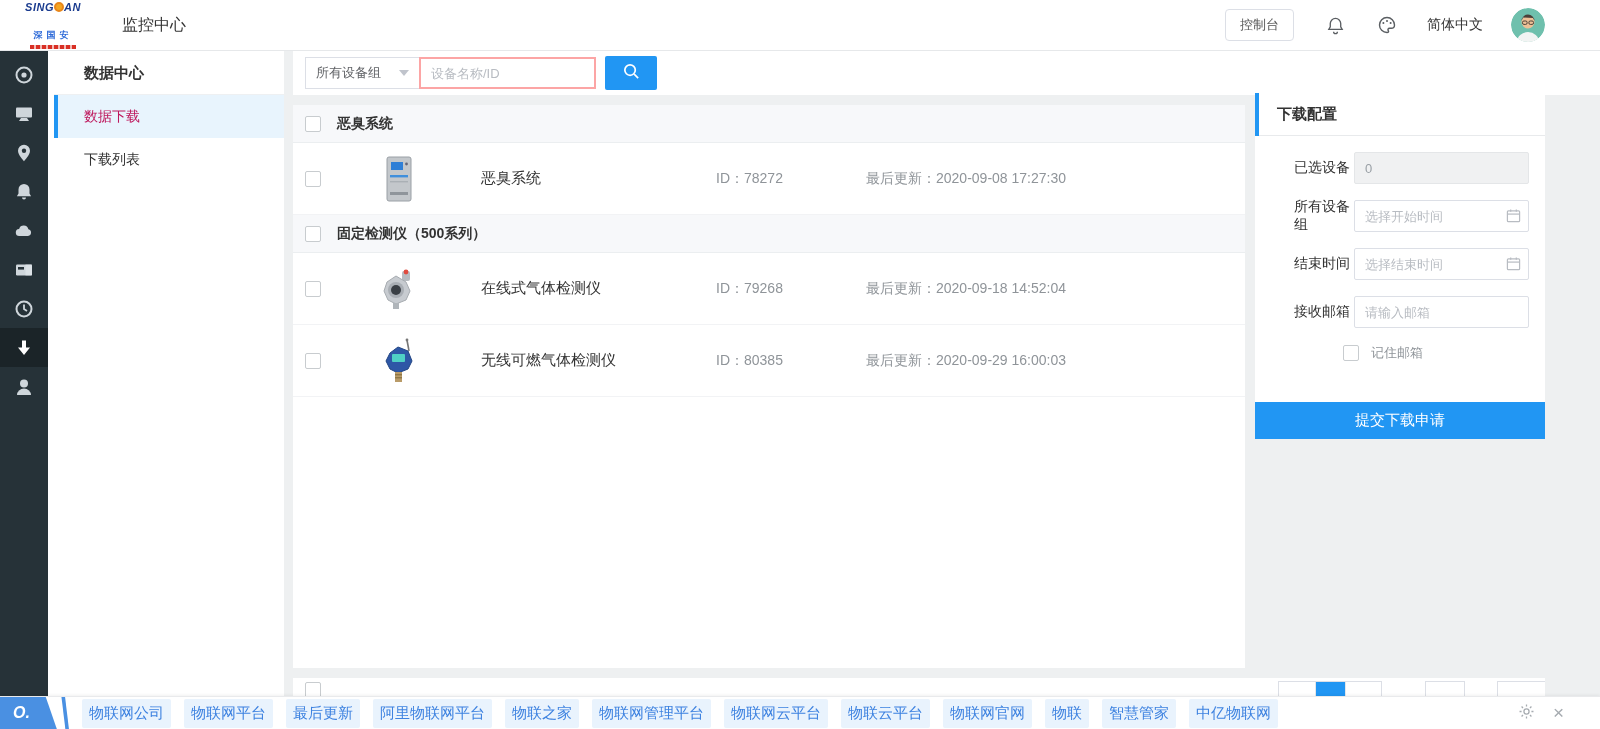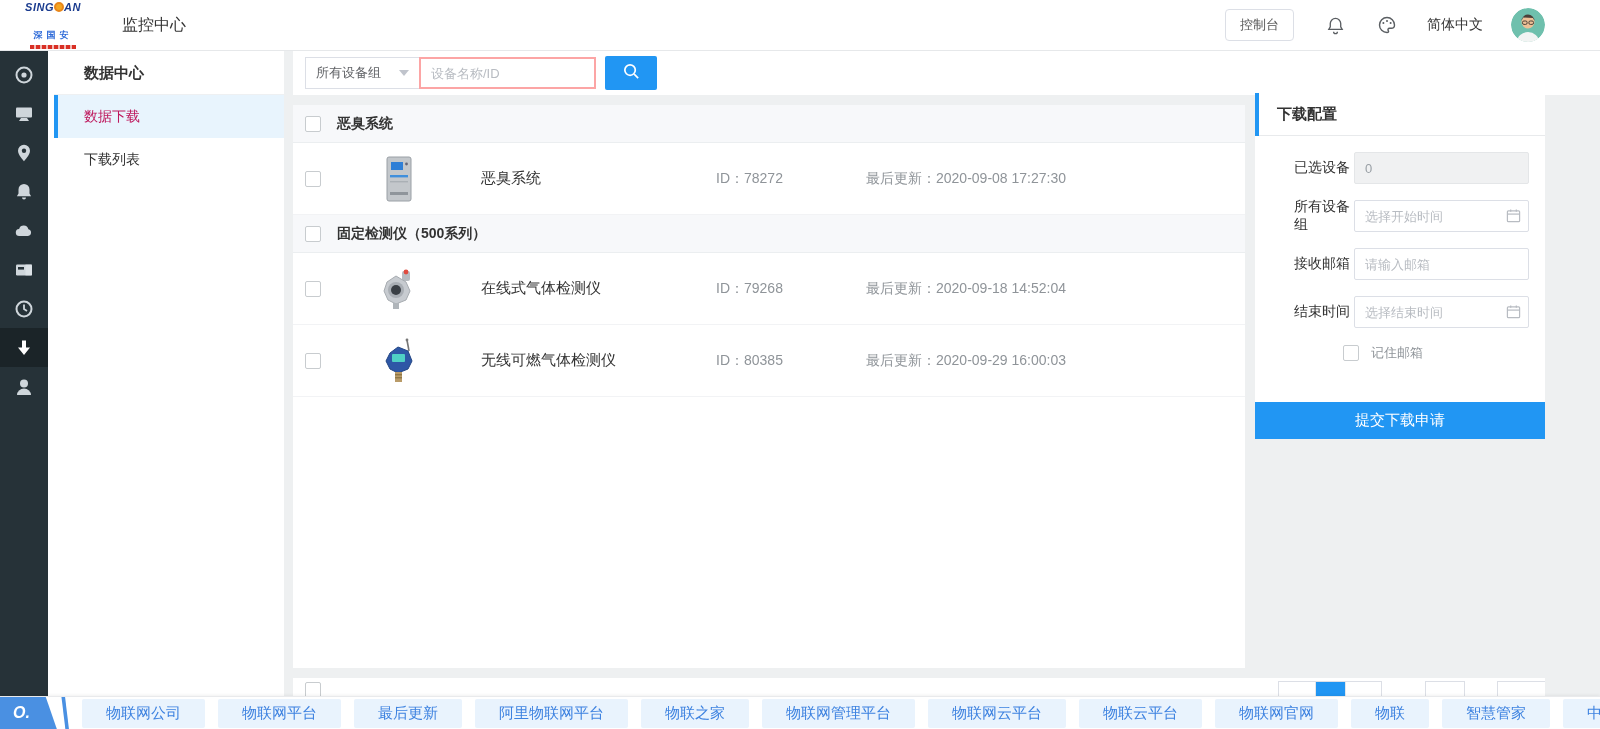--- a/index.html
+++ b/index.html
@@ -77,21 +77,21 @@
   .bs-box1 { position:absolute; left:1132px; top:3px; width:40px; height:28px; border:1px solid #dcdfe6; background:#fff; }
   .bs-box2 { position:absolute; left:1204px; top:3px; width:58px; height:28px; border:1px solid #dcdfe6; background:#fff; }
 
   
   .footer { position:absolute; left:0; top:696px; width:1600px; height:33px; background:#fff; border-top:1px solid #e9eaec; z-index:40; display:flex; align-items:center; box-shadow:0 -1px 3px rgba(0,0,0,.06); }
   .f-logo { position:relative; width:70px; height:33px; flex:0 0 70px; }
   .f-logo .shape { position:absolute; left:0; top:0; width:60px; height:33px; background:#4a90e2; clip-path:polygon(0 0,76% 0,95% 100%,0 100%); display:flex; align-items:center; }
   .f-logo .slash { position:absolute; left:49px; top:0; width:20px; height:33px; background:#4a90e2; clip-path:polygon(62% 0,80% 0,100% 100%,82% 100%); }
   .f-logo-text { padding-left:13px; color:#fff; font-weight:900; font-style:italic; font-size:16px; }
   .f-links { display:flex; align-items:center; margin-left:12px; }
-  .chip { background:#e9f3fd; color:#3d82e0; font-size:15px; padding:5px 24px; margin-right:13px; border-radius:2px; cursor:pointer; white-space:nowrap; }
+  .chip { background:#e9f3fd; color:#3d82e0; font-size:15px; padding:5px 7px; margin-right:13px; border-radius:2px; cursor:pointer; white-space:nowrap; }
   .f-right { margin-left:auto; display:flex; align-items:center; padding-right:36px; }
   .f-close { margin-left:18px; color:#a6abb0; font-size:19px; line-height:16px; cursor:pointer; }
 </style>
 </head>
 <body>
 
 <div class="header">
   <div class="logo-block">
     <div class="brand">SING<span class="o-dot"></span>AN</div>
     <div class="brand-cn">深国安</div>
@@ -288,38 +288,38 @@
           <rect x="1.5" y="3" width="13" height="11.5" rx="1"></rect>
           <line x1="1.5" y1="6.5" x2="14.5" y2="6.5"></line>
           <line x1="5" y1="1.5" x2="5" y2="4"></line>
             <line x1="11" y1="1.5" x2="11" y2="4"></line>
         </svg>
       </span>
     </span>
   </div>
 
   <div class="cp-row">
-    <span class="cp-label">接收邮箱</span>
-    <span class="cp-input-wrap">
-      <input class="cp-input" style="padding-right: 10px;" placeholder="请输入邮箱">
-    </span>
-  </div>
-
-  <div class="cp-row">
     <span class="cp-label">结束时间</span>
     <span class="cp-input-wrap">
       <input class="cp-input" placeholder="选择结束时间" style="">
       <span class="cal-icon">
         <svg width="15" height="15" viewBox="0 0 16 16" fill="none" stroke="#b8bcc2" stroke-width="1.3">
           <rect x="1.5" y="3" width="13" height="11.5" rx="1"></rect>
           <line x1="1.5" y1="6.5" x2="14.5" y2="6.5"></line>
           <line x1="5" y1="1.5" x2="5" y2="4"></line>
             <line x1="11" y1="1.5" x2="11" y2="4"></line>
         </svg>
       </span>
+    </span>
+  </div>
+
+  <div class="cp-row">
+    <span class="cp-label">接收邮箱</span>
+    <span class="cp-input-wrap">
+      <input class="cp-input" style="padding-right: 10px;" placeholder="请输入邮箱">
     </span>
   </div>
 
   <div class="cp-check-row">
     <span class="cb"></span>
     <span class="cp-check-label">记住邮箱</span>
   </div>
 
   <button class="submit-btn">提交下载申请</button>
 </div>

